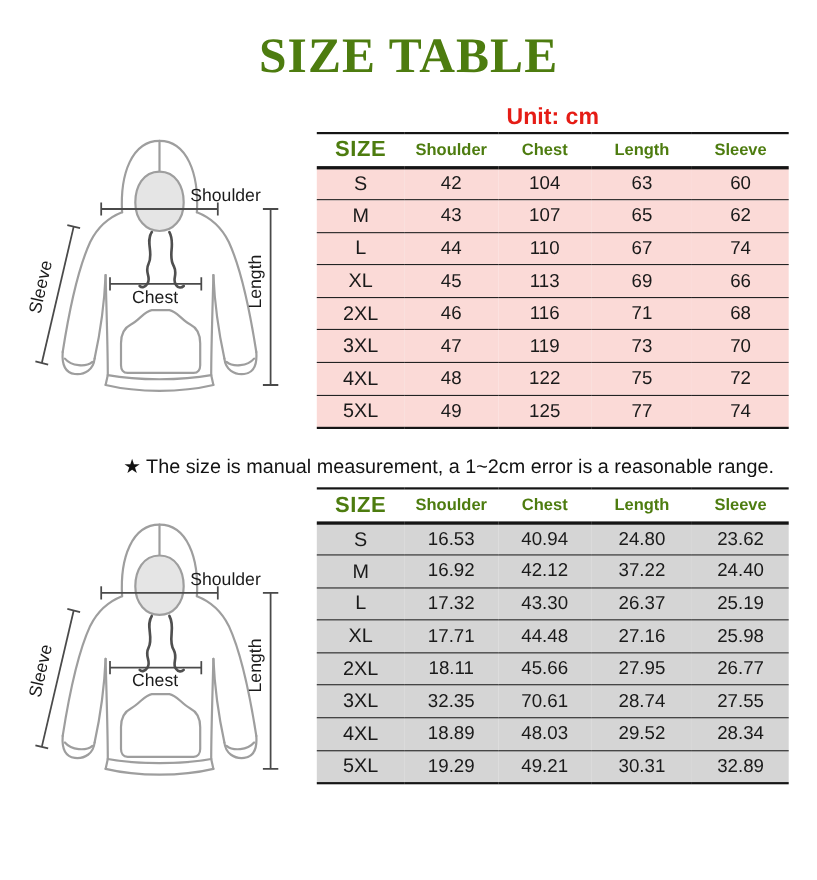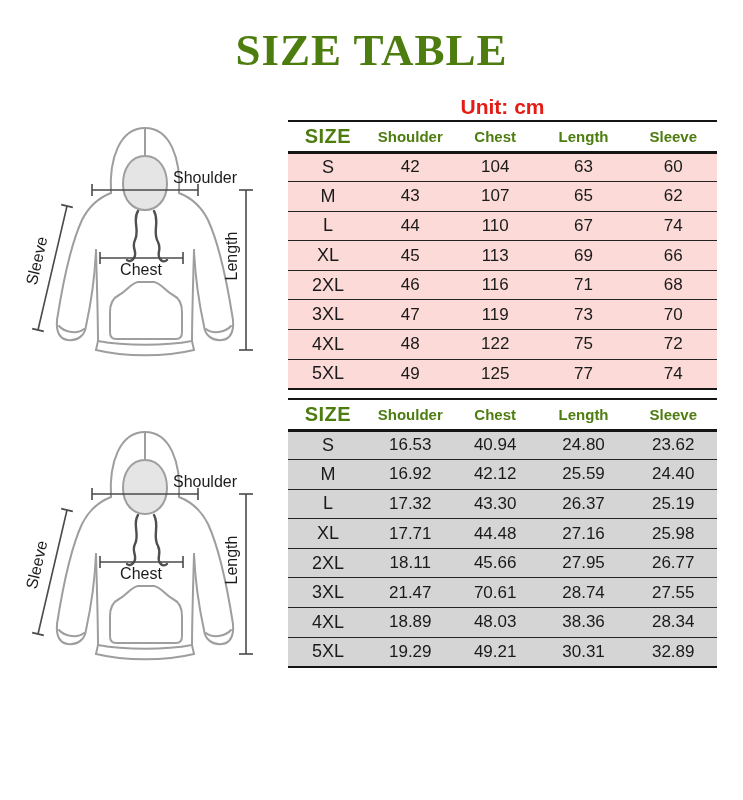--- a/index.html
+++ b/index.html
@@ -171,20 +171,21 @@
               <td>49</td>
               <td>125</td>
               <td>77</td>
               <td>74</td>
             </tr>
           </tbody>
       </table>
     </div>
   </div>
 
+  <p class="note">★ The size is manual measurement, a 1~2cm error is a reasonable range.</p>
 
   <div class="size-section" style="margin-top:0;">
     <div class="diagram-col">
       <svg width="270" height="300" viewBox="0 0 270 300">
         <g class="diagram-line">
           <path d="M 101,95 C 99,60 110,30 135,30 C 160,30 171,60 169,95"></path>
           <path d="M 135,30 L 135,57"></path>
           <path d="M 135,58 C 120,58 113,72 113,86 C 113,102 123,112 135,112 C 147,112 157,102 157,86 C 157,72 150,58 135,58 Z" fill="#e5e5e5"></path>
           <path d="M 101,95 C 88,100 78,110 72,122 C 60,148 52,190 47,222"></path>
           <path d="M 47,222 C 46,235 50,241 58,242 C 67,243 75,238 76,228"></path>
@@ -249,21 +250,21 @@
               <td>S</td>
               <td>16.53</td>
               <td>40.94</td>
               <td>24.80</td>
               <td>23.62</td>
             </tr>
             <tr>
               <td>M</td>
               <td>16.92</td>
               <td>42.12</td>
-              <td>25.59</td>
+              <td>37.22</td>
               <td>24.40</td>
             </tr>
             <tr>
               <td>L</td>
               <td>17.32</td>
               <td>43.30</td>
               <td>26.37</td>
               <td>25.19</td>
             </tr>
             <tr>
@@ -275,30 +276,30 @@
             </tr>
             <tr>
               <td>2XL</td>
               <td>18.11</td>
               <td>45.66</td>
               <td>27.95</td>
               <td>26.77</td>
             </tr>
             <tr>
               <td>3XL</td>
-              <td>21.47</td>
+              <td>32.35</td>
               <td>70.61</td>
               <td>28.74</td>
               <td>27.55</td>
             </tr>
             <tr>
               <td>4XL</td>
               <td>18.89</td>
               <td>48.03</td>
-              <td>38.36</td>
+              <td>29.52</td>
               <td>28.34</td>
             </tr>
             <tr>
               <td>5XL</td>
               <td>19.29</td>
               <td>49.21</td>
               <td>30.31</td>
               <td>32.89</td>
             </tr>
           </tbody>

